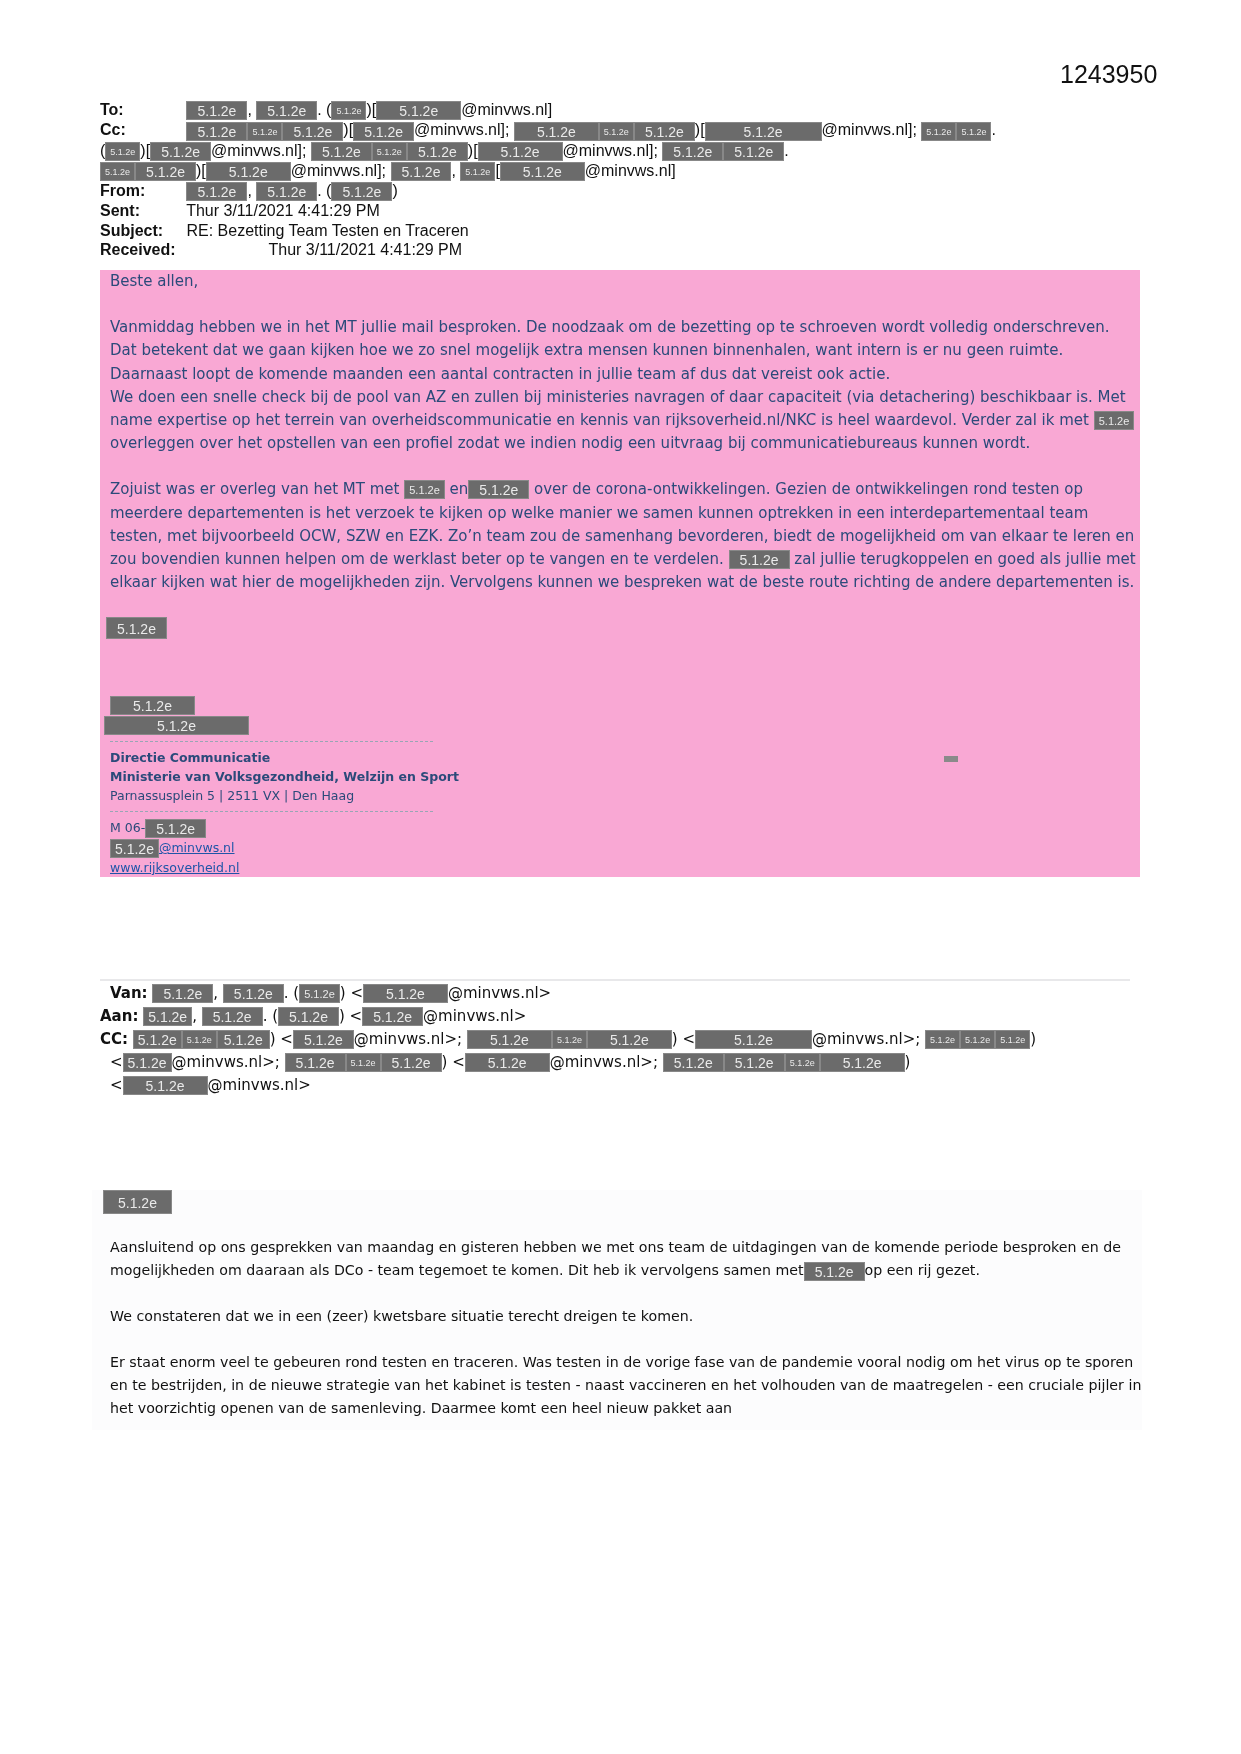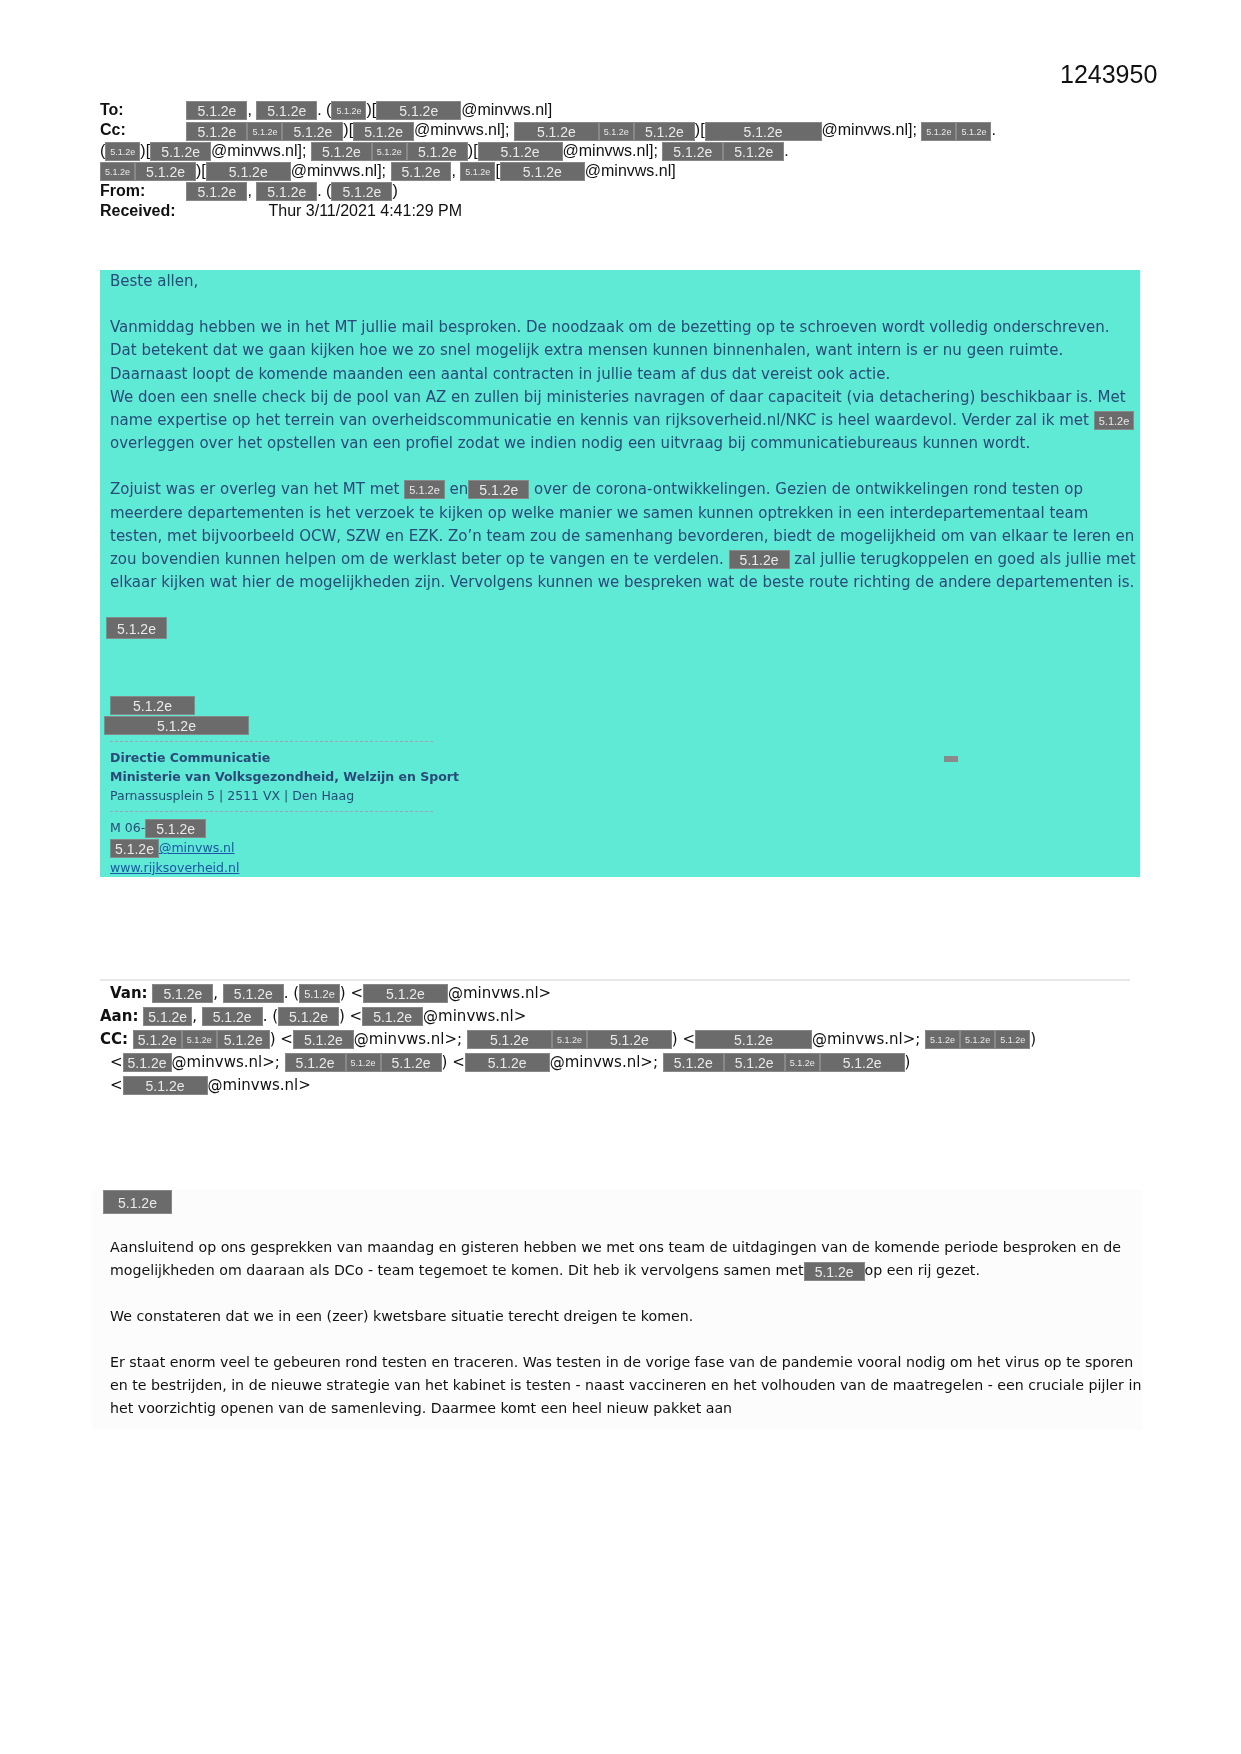--- a/index.html
+++ b/index.html
@@ -5,21 +5,21 @@
   html, body { margin:0; padding:0; background:#ffffff; }
   body { width:1241px; height:1754px; position:relative; overflow:hidden; font-family:"Liberation Sans", sans-serif; color:#111; }
   .docnum { position:absolute; left:1060px; top:60px; font-size:25px; color:#111; font-family:"Liberation Sans", sans-serif; }
   .r { display:inline-block; background:#6b6b6b; color:#eaeaea; font-family:"Liberation Sans", sans-serif; font-size:14px; line-height:19px; height:19px; padding:0 10px; vertical-align:middle; border:1px solid #888; box-sizing:border-box; }
   .r.sm { font-size:9px; padding:0 4px; }
   .r.w { padding:0 22px; }
   .r.ww { padding:0 38px; }
   .hdr { position:absolute; left:100px; top:100px; font-size:16px; line-height:19.5px; width:1000px; }
   .hdr .row { white-space:nowrap; }
   .hdr .lbl { display:inline-block; width:82px; font-weight:bold; }
-  .body1 { position:absolute; left:100px; top:270px; width:1040px; background:#5eead4; }
+  .body1 { position:absolute; left:100px; top:270px; width:1040px; background:#f9a8d4; }
   .mail { font-family:"DejaVu Sans", sans-serif; color:#2b4a7a; font-size:15px; line-height:23.2px; padding-left:10px; }
   .mail p { margin:0 0 23px 0; }
   .sig { font-family:"DejaVu Sans", sans-serif; color:#2b4a7a; font-size:12.5px; line-height:19px; margin-left:10px; }
   .dash { width:323px; border-top:1px dashed #9aa5b5; margin:6px 0 6px 0; }
   .sig a { color:#1f55a8; text-decoration:underline; }
   .sep { position:absolute; left:100px; top:979px; width:1030px; border-top:2px solid #e8e8ea; }
   .hdr2 { position:absolute; left:100px; top:982px; font-family:"DejaVu Sans", sans-serif; font-size:15px; line-height:23px; color:#111; width:1050px; }
   .hdr2 .row { white-space:nowrap; }
   .hdr2 b { font-weight:bold; }
   .body2 { position:absolute; left:92px; top:1190px; width:1050px; background:#fcfcfd; padding-bottom:10px; }
@@ -49,20 +49,28 @@
     <span class="r">5.1.2e</span><span class="r">5.1.2e</span>.
   </div>
   <div class="row">
     <span class="r sm">5.1.2e</span><span class="r">5.1.2e</span>)[<span class="r w">5.1.2e</span><span>@minvws.nl];</span>
     <span class="r">5.1.2e</span>, <span class="r sm">5.1.2e</span>[<span class="r w">5.1.2e</span><span>@minvws.nl]</span>
   </div>
   <div class="row">
     <span class="lbl">From:</span>
     <span class="r">5.1.2e</span>,
     <span class="r">5.1.2e</span>. (<span class="r">5.1.2e</span>)
+  </div>
+  <div class="row">
+    <span class="lbl">Sent:</span>
+    <span>Thur 3/11/2021 4:41:29 PM</span>
+  </div>
+  <div class="row">
+    <span class="lbl">Subject:</span>
+    <span>RE: Bezetting Team Testen en Traceren</span>
   </div>
   <div class="row">
     <span class="lbl">Received:</span>
     <span style="margin-left:82px">Thur 3/11/2021 4:41:29 PM</span>
   </div>
 </div>
 
 <div class="body1">
   <div class="mail">
     <p>Beste allen,</p>

